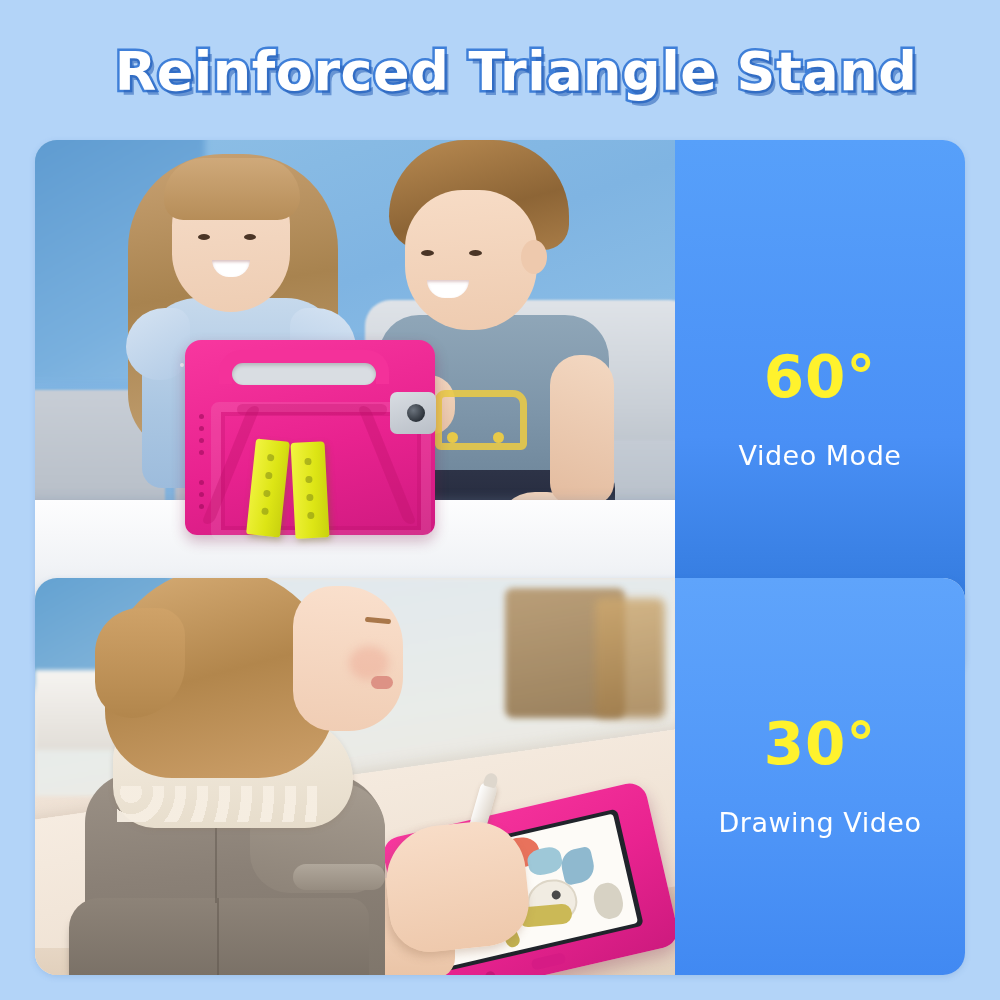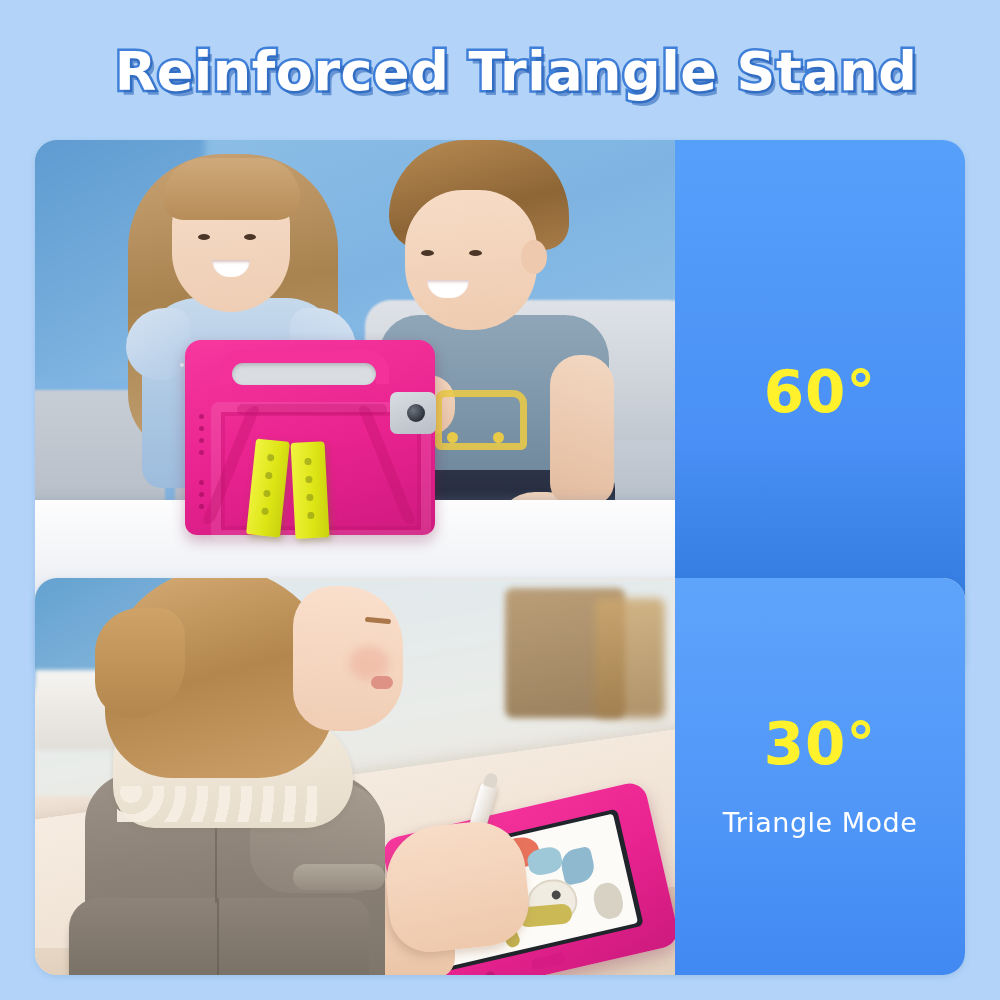--- a/index.html
+++ b/index.html
@@ -330,20 +330,21 @@
       <div class="leg b">
         <div class="hole" style="top:16px"></div>
         <div class="hole" style="top:34px"></div>
         <div class="hole" style="top:52px"></div>
         <div class="hole" style="top:70px"></div>
       </div>
     </div>
 
     <div class="panel">
       <div class="angle">60°</div>
+      <div class="mode">Video Mode</div>
     </div>
   </div>
 
   <div class="card" id="card-2">
 
     <div class="photo p2">
       <div class="bg-wall"></div>
       <div class="bg-blue"></div>
       <div class="bg-chair"></div>
       <div class="bg-chair2"></div>
@@ -395,17 +396,17 @@
         <div class="hair-curl"></div>
         <div class="face"></div>
         <div class="cheek"></div>
         <div class="brow"></div>
         <div class="lips"></div>
       </div>
     </div>
 
     <div class="panel">
       <div class="angle">30°</div>
-      <div class="mode">Triangle Mode</div>
+      <div class="mode">Drawing Video</div>
     </div>
   </div>
 
 </div>
 
 </body></html>

